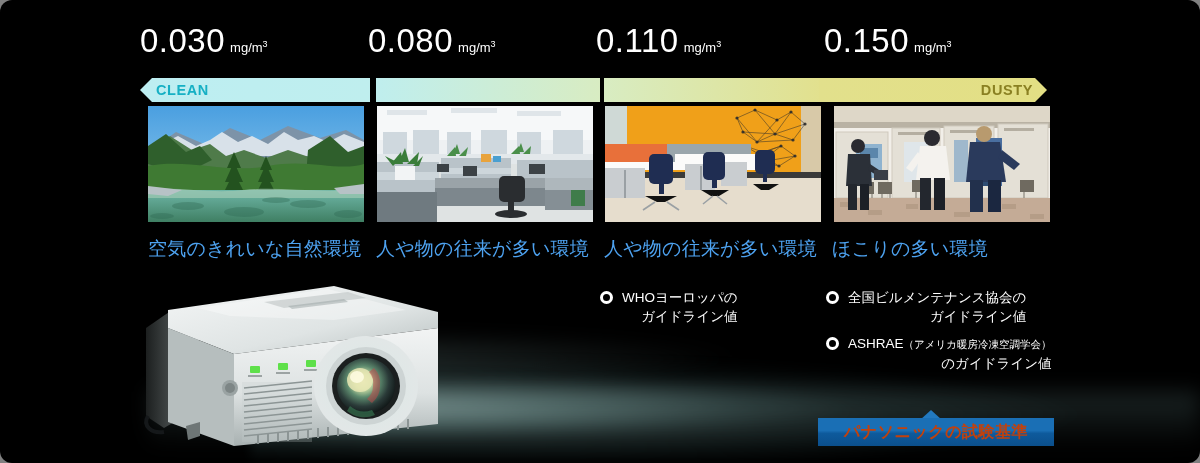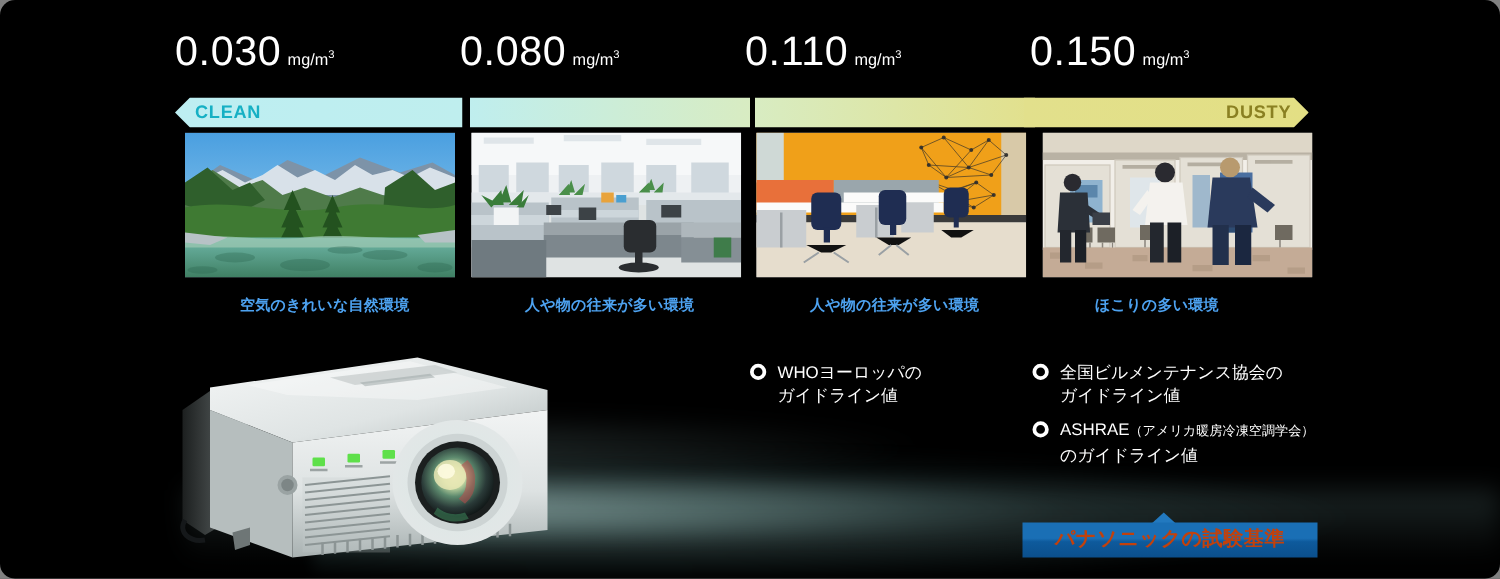--- a/index.html
+++ b/index.html
@@ -121,26 +121,25 @@
 
   
   .captions {
     position: absolute;
     left: 148px; top: 236px;
     width: 920px; height: 22px;
   }
   .caption {
     position: absolute;
     top: 0;
-    font-size: 12px;
-    font-weight: bold;
+    font-size: 19px;
+    font-weight: normal;
     color: #4da2f0;
     white-space: nowrap;
     letter-spacing: 0.2px;
-    margin-left: 44px;
   }
 
   
   .notes { position: absolute; left: 0; top: 0; width: 1200px; height: 463px; }
   .note {
     position: absolute;
     color: #ffffff;
     font-size: 13.5px;
     line-height: 19px;
     white-space: nowrap;
@@ -148,21 +147,21 @@
   .note .bullet {
     position: absolute;
     left: 0; top: 3px;
     width: 13px; height: 13px;
     border-radius: 50%;
     border: 3px solid #ffffff;
     box-sizing: border-box;
     background: #000;
   }
   .note .lines { margin-left: 22px; display: block; }
-  .note .l2 { display: block; }
+  .note .l2 { display: block; text-align: right; }
   .note .small { font-size: 10.5px; }
 
   
   .projector {
     position: absolute;
     left: 138px; top: 276px;
     width: 320px; height: 185px;
   }
   .projector svg { display: block; width: 320px; height: 185px; }
 

